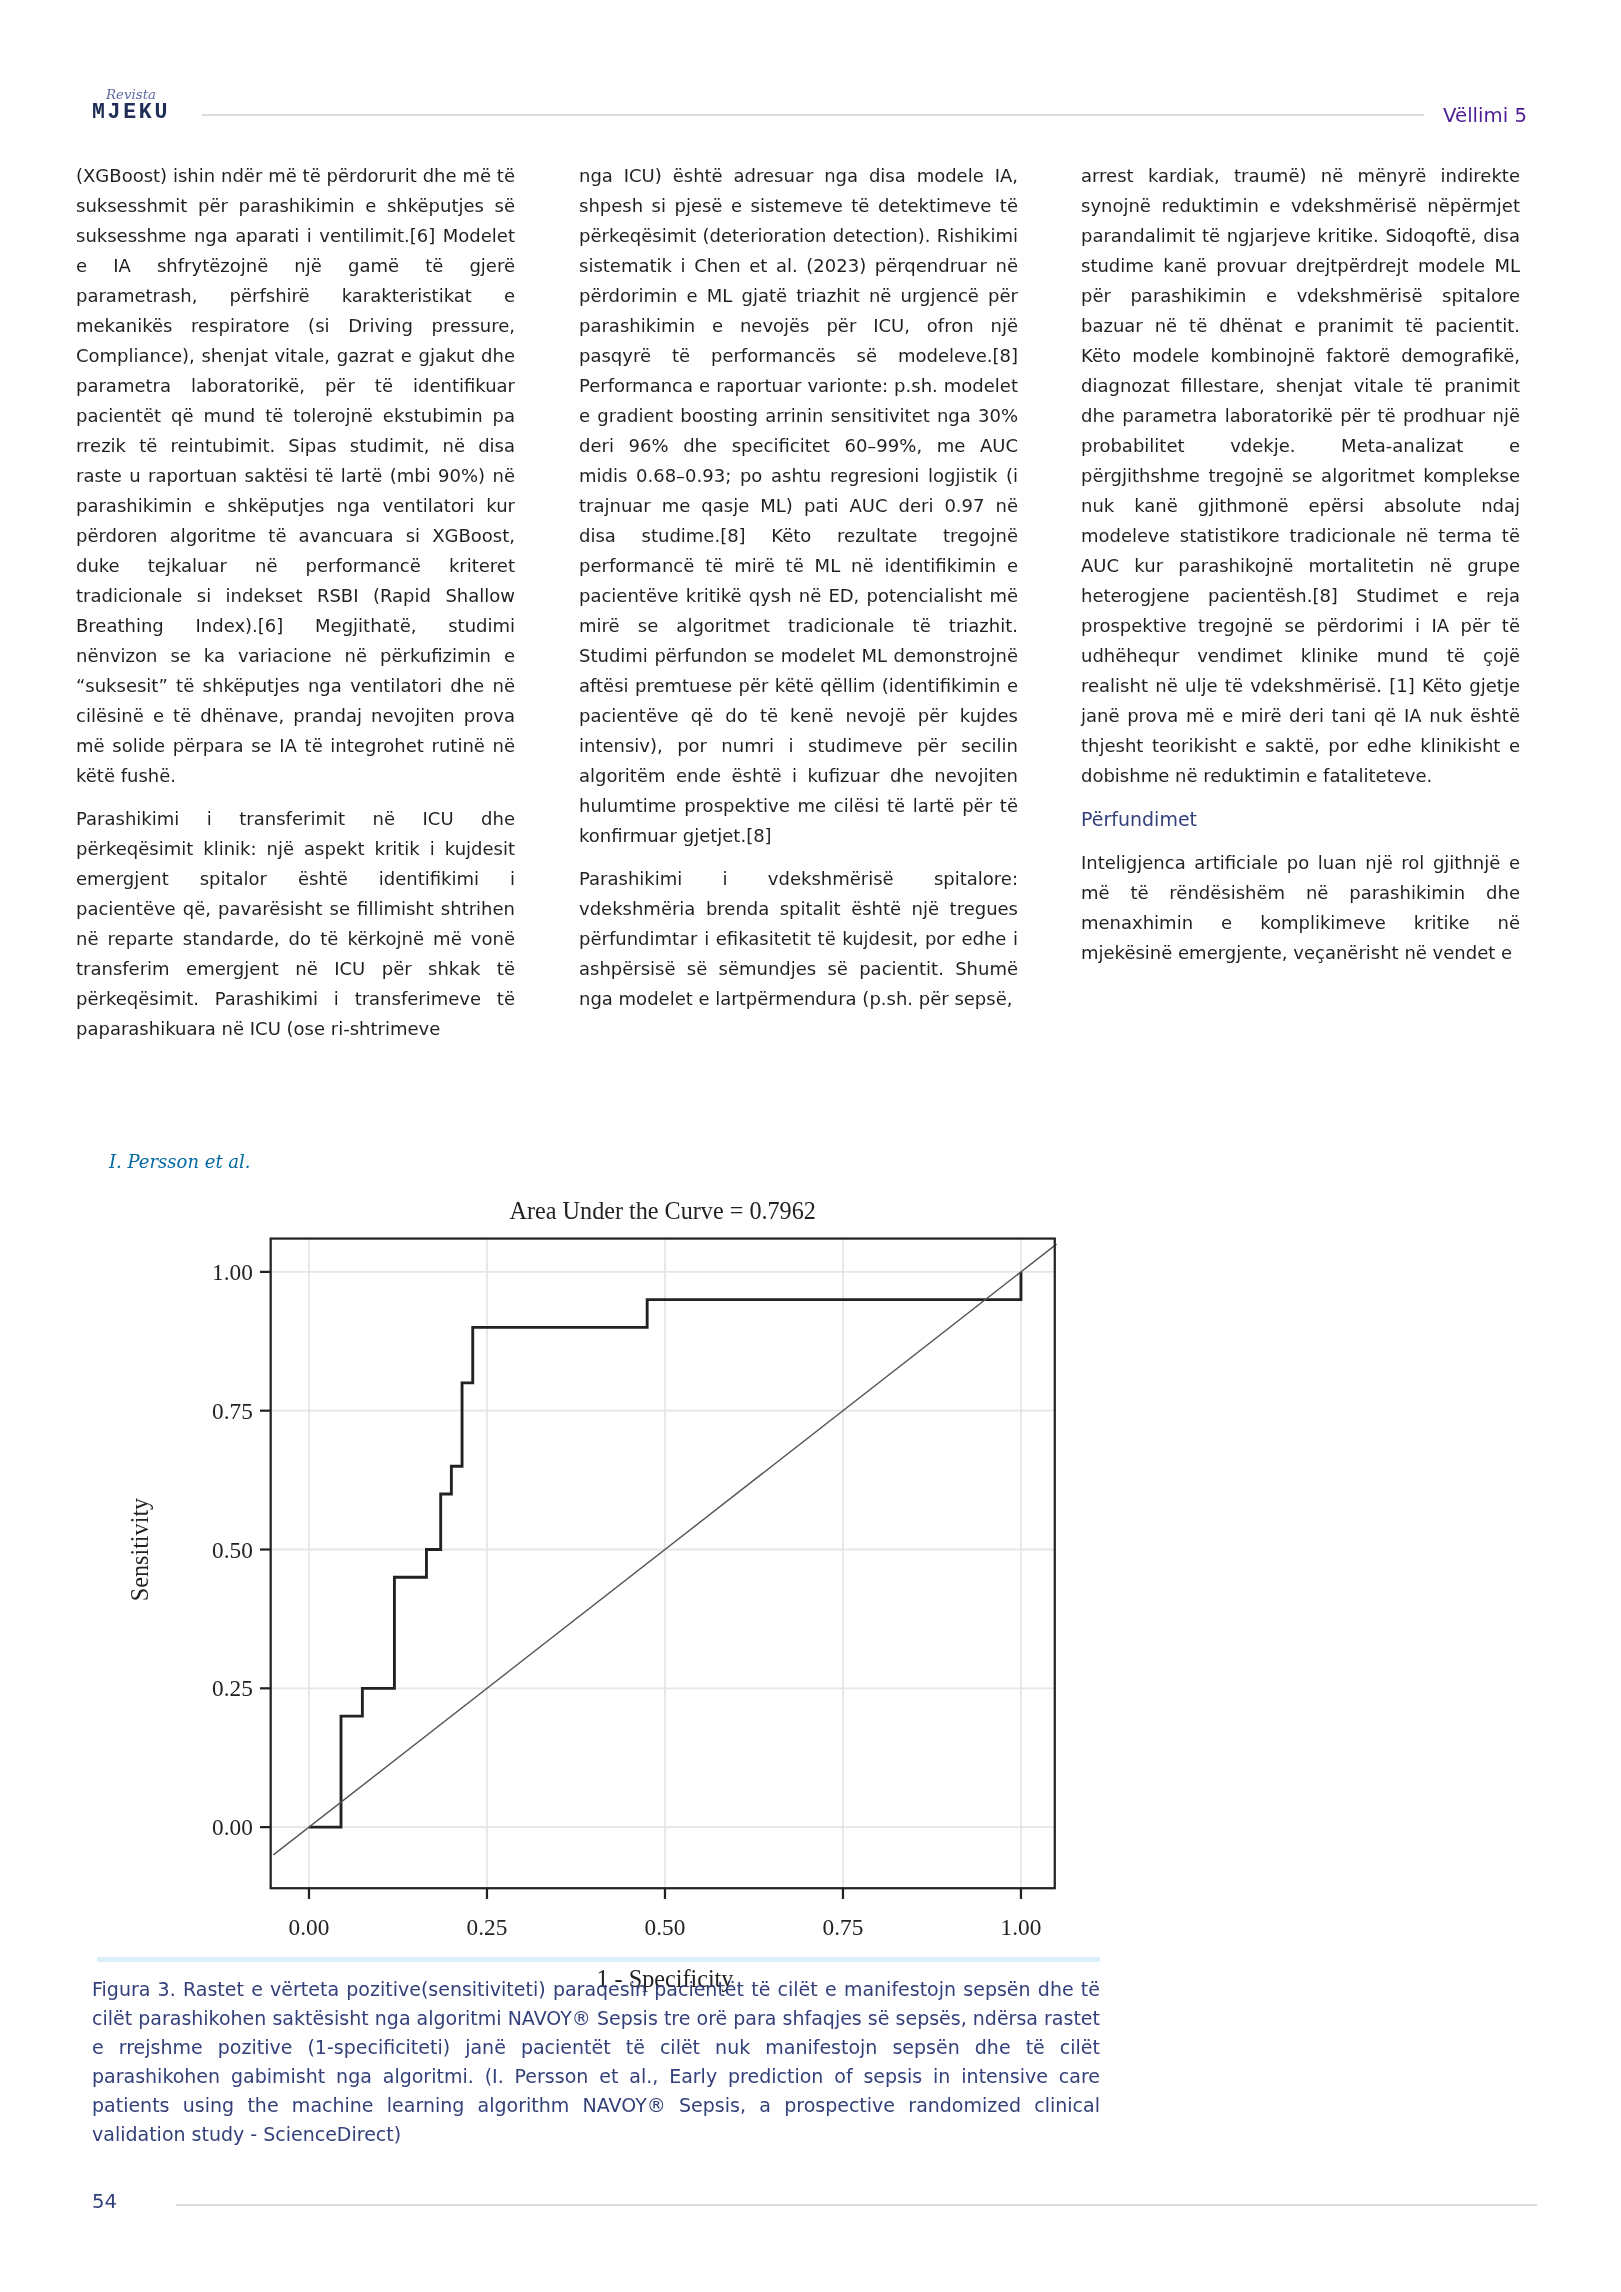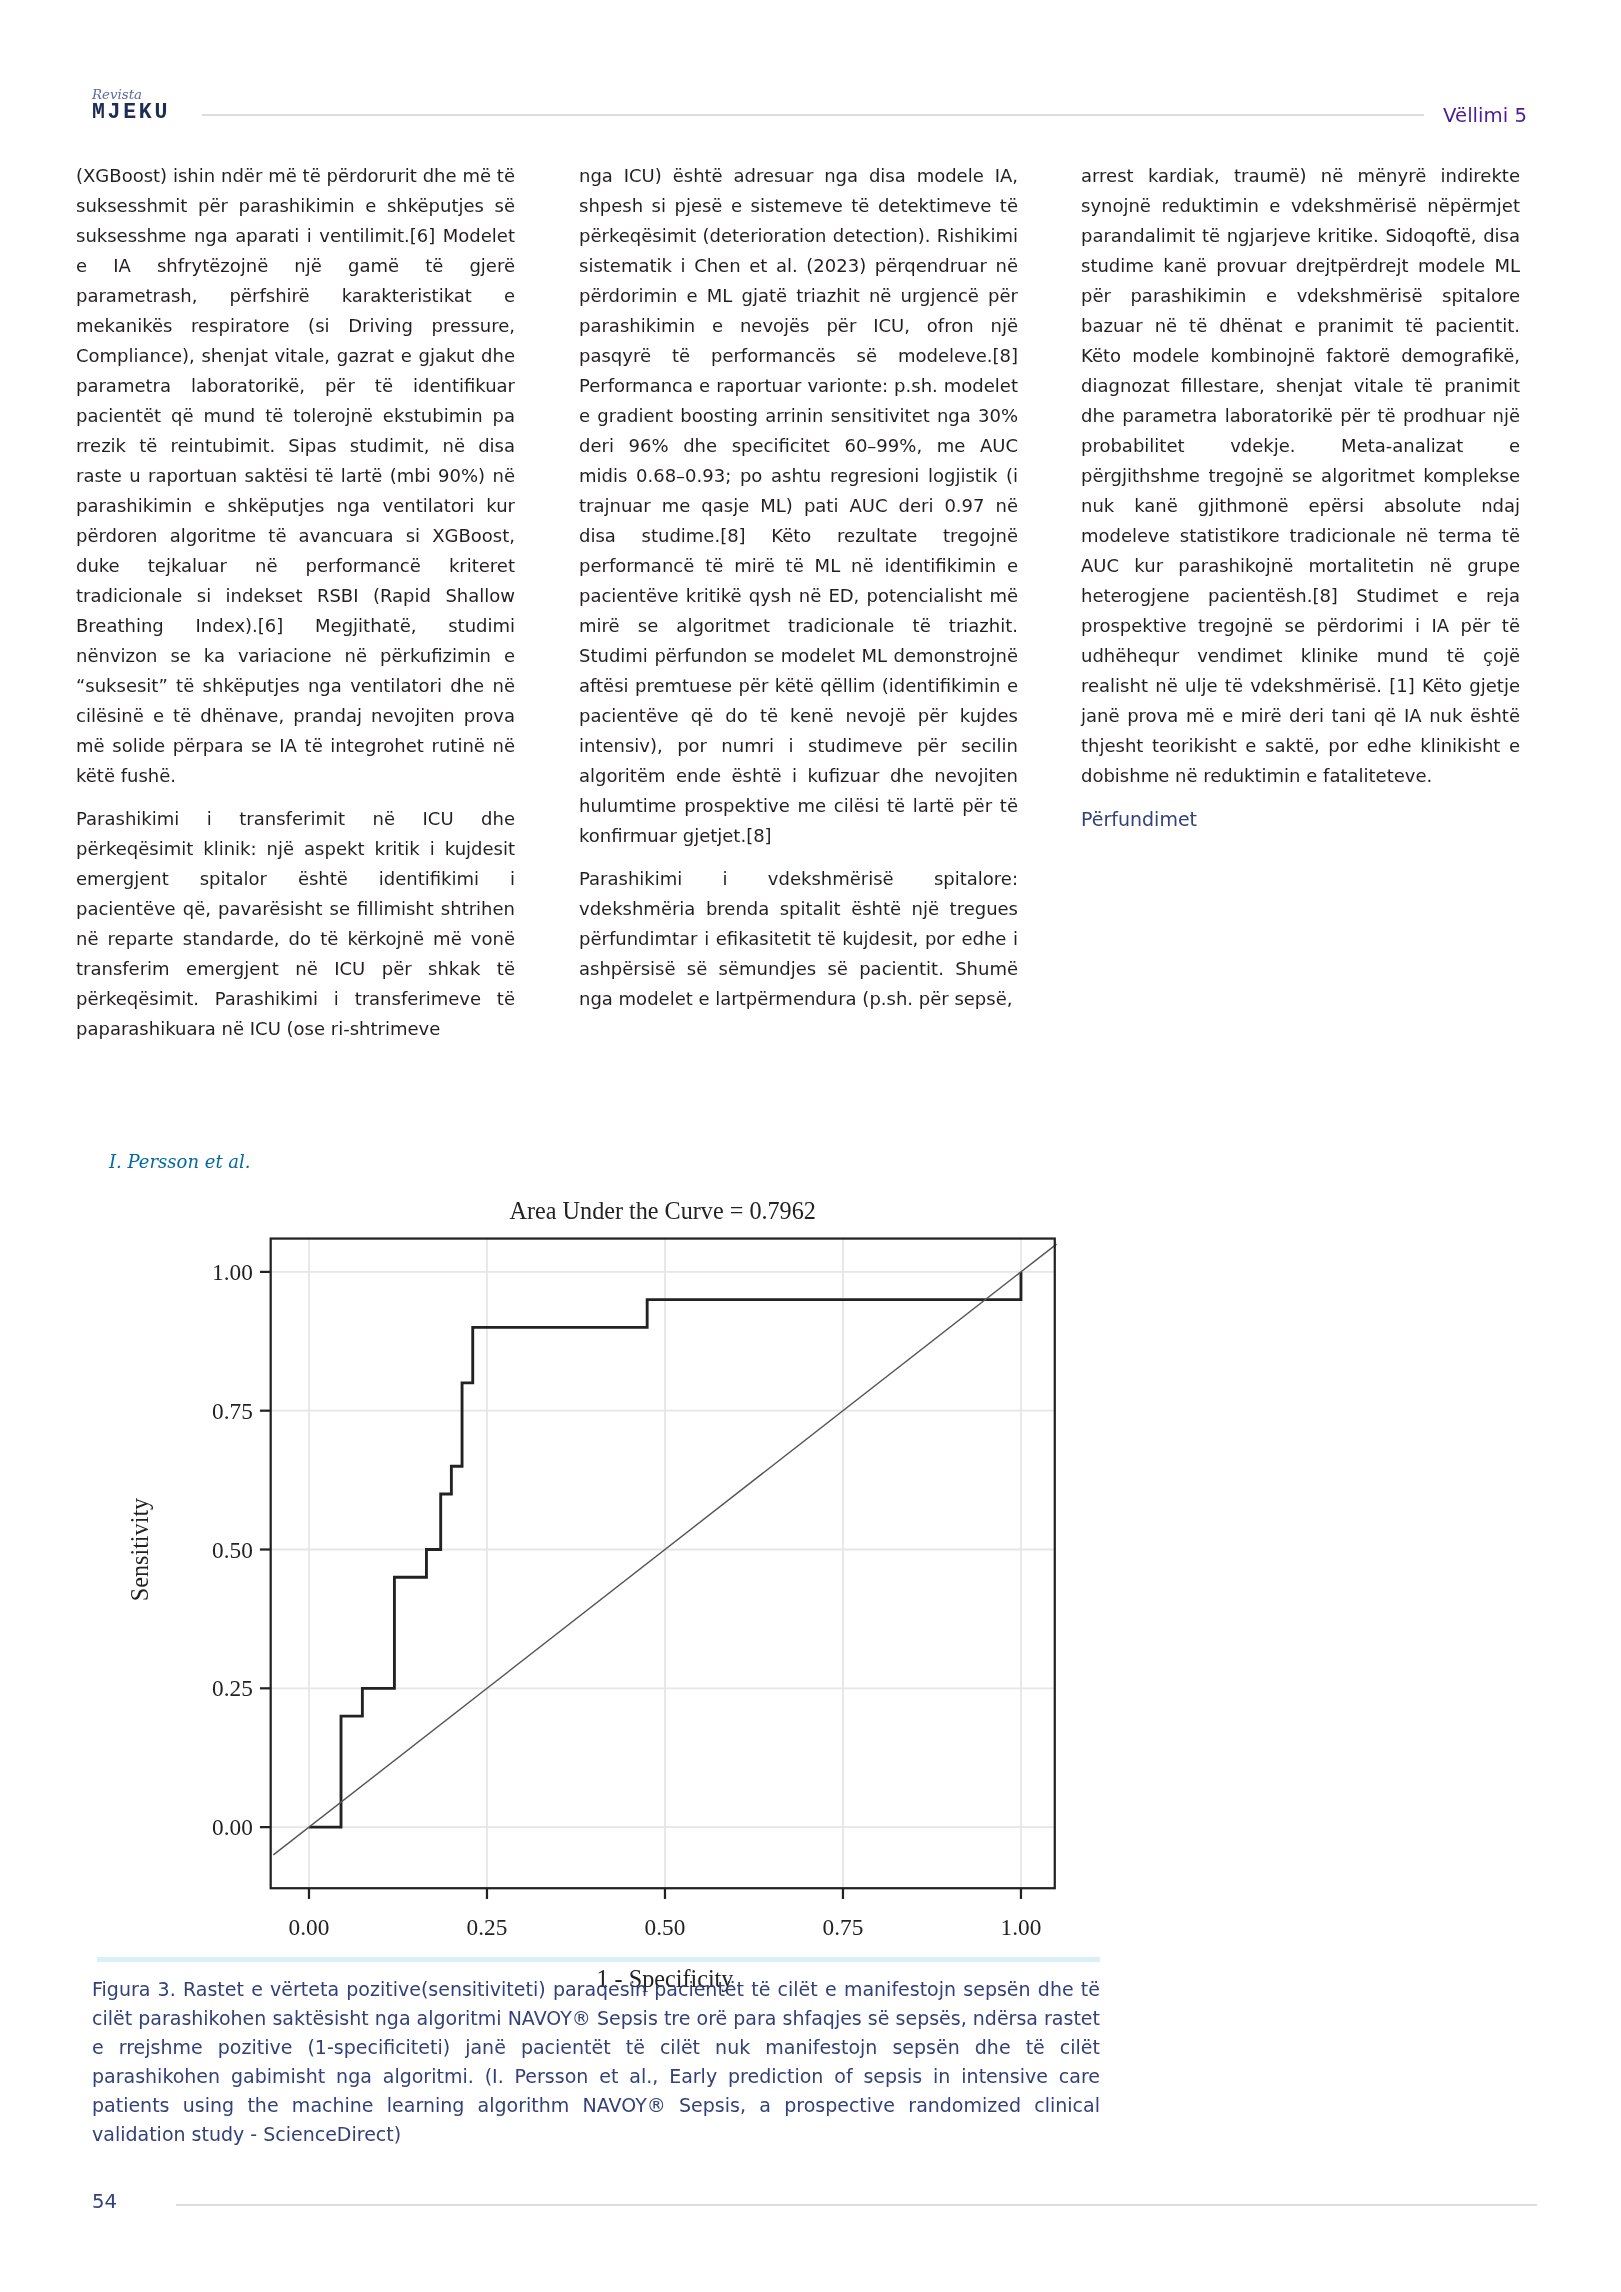--- a/index.html
+++ b/index.html
@@ -1,21 +1,21 @@
 <!DOCTYPE html>
 <html style="font-size:14.3px"><head>
 <meta charset="utf-8">
 <style>
   html, body { margin: 0; padding: 0; background: #ffffff; }
   body { width: 1621px; height: 2293px; position: relative; overflow: hidden;
          font-family: "DejaVu Sans", "Liberation Sans", sans-serif; color: #231f20; }
 
   .header { position: absolute; left: 0; top: 0; width: 1621px; height: 143px; }
   .logo { position: absolute; left: 92px; top: 88px; }
-  .logo-small { font-family: "DejaVu Serif", serif; font-style: italic; font-size: 13.4px; color: #5e6aa3; line-height: 14.3px; }
+  .logo-small { font-family: "DejaVu Serif", serif; font-style: italic; font-size: 13.4px; color: #5e6aa3; line-height: 14.3px; text-align: center; }
   .logo-big { font-family: Liberation Mono, monospace; font-weight: bold; font-size: 21.5px; letter-spacing: 2.7px; color: #1f2d56; line-height: 21.5px; }
   .header-rule { position: absolute; left: 202px; top: 114px; width: 1222px; height: 1.8px; background: #dcdde1; }
   .volume { position: absolute; right: 94px; top: 104px; font-size: 19.7px; color: #4c1d95; }
 
   .columns { position: absolute; top: 161px; left: 76px; width: 1482px; height: 967px; }
   .col { position: absolute; top: 0; width: 439px; font-size: 18px; line-height: 30px; text-align: justify; color: #231f20; }
   .col p { margin: 0 0 12.5px 0; }
   .col1 { left: 0; }
   .col2 { left: 503px; }
   .col3 { left: 1005px; }
@@ -49,20 +49,21 @@
     <p>(XGBoost) ishin ndër më të përdorurit dhe më të suksesshmit për parashikimin e shkëputjes së suksesshme nga aparati i ventilimit.[6] Modelet e IA shfrytëzojnë një gamë të gjerë parametrash, përfshirë karakteristikat e mekanikës respiratore (si Driving pressure, Compliance), shenjat vitale, gazrat e gjakut dhe parametra laboratorikë, për të identifikuar pacientët që mund të tolerojnë ekstubimin pa rrezik të reintubimit. Sipas studimit, në disa raste u raportuan saktësi të lartë (mbi 90%) në parashikimin e shkëputjes nga ventilatori kur përdoren algoritme të avancuara si XGBoost, duke tejkaluar në performancë kriteret tradicionale si indekset RSBI (Rapid Shallow Breathing Index).[6] Megjithatë, studimi nënvizon se ka variacione në përkufizimin e “suksesit” të shkëputjes nga ventilatori dhe në cilësinë e të dhënave, prandaj nevojiten prova më solide përpara se IA të integrohet rutinë në këtë fushë.</p>
     <p>Parashikimi i transferimit në ICU dhe përkeqësimit klinik: një aspekt kritik i kujdesit emergjent spitalor është identifikimi i pacientëve që, pavarësisht se fillimisht shtrihen në reparte standarde, do të kërkojnë më vonë transferim emergjent në ICU për shkak të përkeqësimit. Parashikimi i transferimeve të paparashikuara në ICU (ose ri-shtrimeve</p>
   </div>
   <div class="col col2">
     <p>nga ICU) është adresuar nga disa modele IA, shpesh si pjesë e sistemeve të detektimeve të përkeqësimit (deterioration detection). Rishikimi sistematik i Chen et al. (2023) përqendruar në përdorimin e ML gjatë triazhit në urgjencë për parashikimin e nevojës për ICU, ofron një pasqyrë të performancës së modeleve.[8] Performanca e raportuar varionte: p.sh. modelet e gradient boosting arrinin sensitivitet nga 30% deri 96% dhe specificitet 60–99%, me AUC midis 0.68–0.93; po ashtu regresioni logjistik (i trajnuar me qasje ML) pati AUC deri 0.97 në disa studime.[8] Këto rezultate tregojnë performancë të mirë të ML në identifikimin e pacientëve kritikë qysh në ED, potencialisht më mirë se algoritmet tradicionale të triazhit. Studimi përfundon se modelet ML demonstrojnë aftësi premtuese për këtë qëllim (identifikimin e pacientëve që do të kenë nevojë për kujdes intensiv), por numri i studimeve për secilin algoritëm ende është i kufizuar dhe nevojiten hulumtime prospektive me cilësi të lartë për të konfirmuar gjetjet.[8]</p>
     <p>Parashikimi i vdekshmërisë spitalore: vdekshmëria brenda spitalit është një tregues përfundimtar i efikasitetit të kujdesit, por edhe i ashpërsisë së sëmundjes së pacientit. Shumë nga modelet e lartpërmendura (p.sh. për sepsë,</p>
   </div>
   <div class="col col3">
     <p>arrest kardiak, traumë) në mënyrë indirekte synojnë reduktimin e vdekshmërisë nëpërmjet parandalimit të ngjarjeve kritike. Sidoqoftë, disa studime kanë provuar drejtpërdrejt modele ML për parashikimin e vdekshmërisë spitalore bazuar në të dhënat e pranimit të pacientit. Këto modele kombinojnë faktorë demografikë, diagnozat fillestare, shenjat vitale të pranimit dhe parametra laboratorikë për të prodhuar një probabilitet vdekje. Meta-analizat e përgjithshme tregojnë se algoritmet komplekse nuk kanë gjithmonë epërsi absolute ndaj modeleve statistikore tradicionale në terma të AUC kur parashikojnë mortalitetin në grupe heterogjene pacientësh.[8] Studimet e reja prospektive tregojnë se përdorimi i IA për të udhëhequr vendimet klinike mund të çojë realisht në ulje të vdekshmërisë. [1] Këto gjetje janë prova më e mirë deri tani që IA nuk është thjesht teorikisht e saktë, por edhe klinikisht e dobishme në reduktimin e fataliteteve.</p>
     <p class="section-head">Përfundimet</p>
+    <p>Inteligjenca artificiale po luan një rol gjithnjë e më të rëndësishëm në parashikimin dhe menaxhimin e komplikimeve kritike në mjekësinë emergjente, veçanërisht në vendet e</p>
   </div>
 </div>
 
 <div class="fig-credit">I. Persson et al.</div>
 
 <div class="chart">
   <svg id="roc-svg" width="1621" height="2293" xmlns="http://www.w3.org/2000/svg" viewBox="0 0 1810 2560">
     <g id="grid">
         <line x1="345" y1="1382.8" x2="345" y2="2108.2" stroke="#e6e6e6" stroke-width="2"></line>
         <line x1="543.75" y1="1382.8" x2="543.75" y2="2108.2" stroke="#e6e6e6" stroke-width="2"></line>

